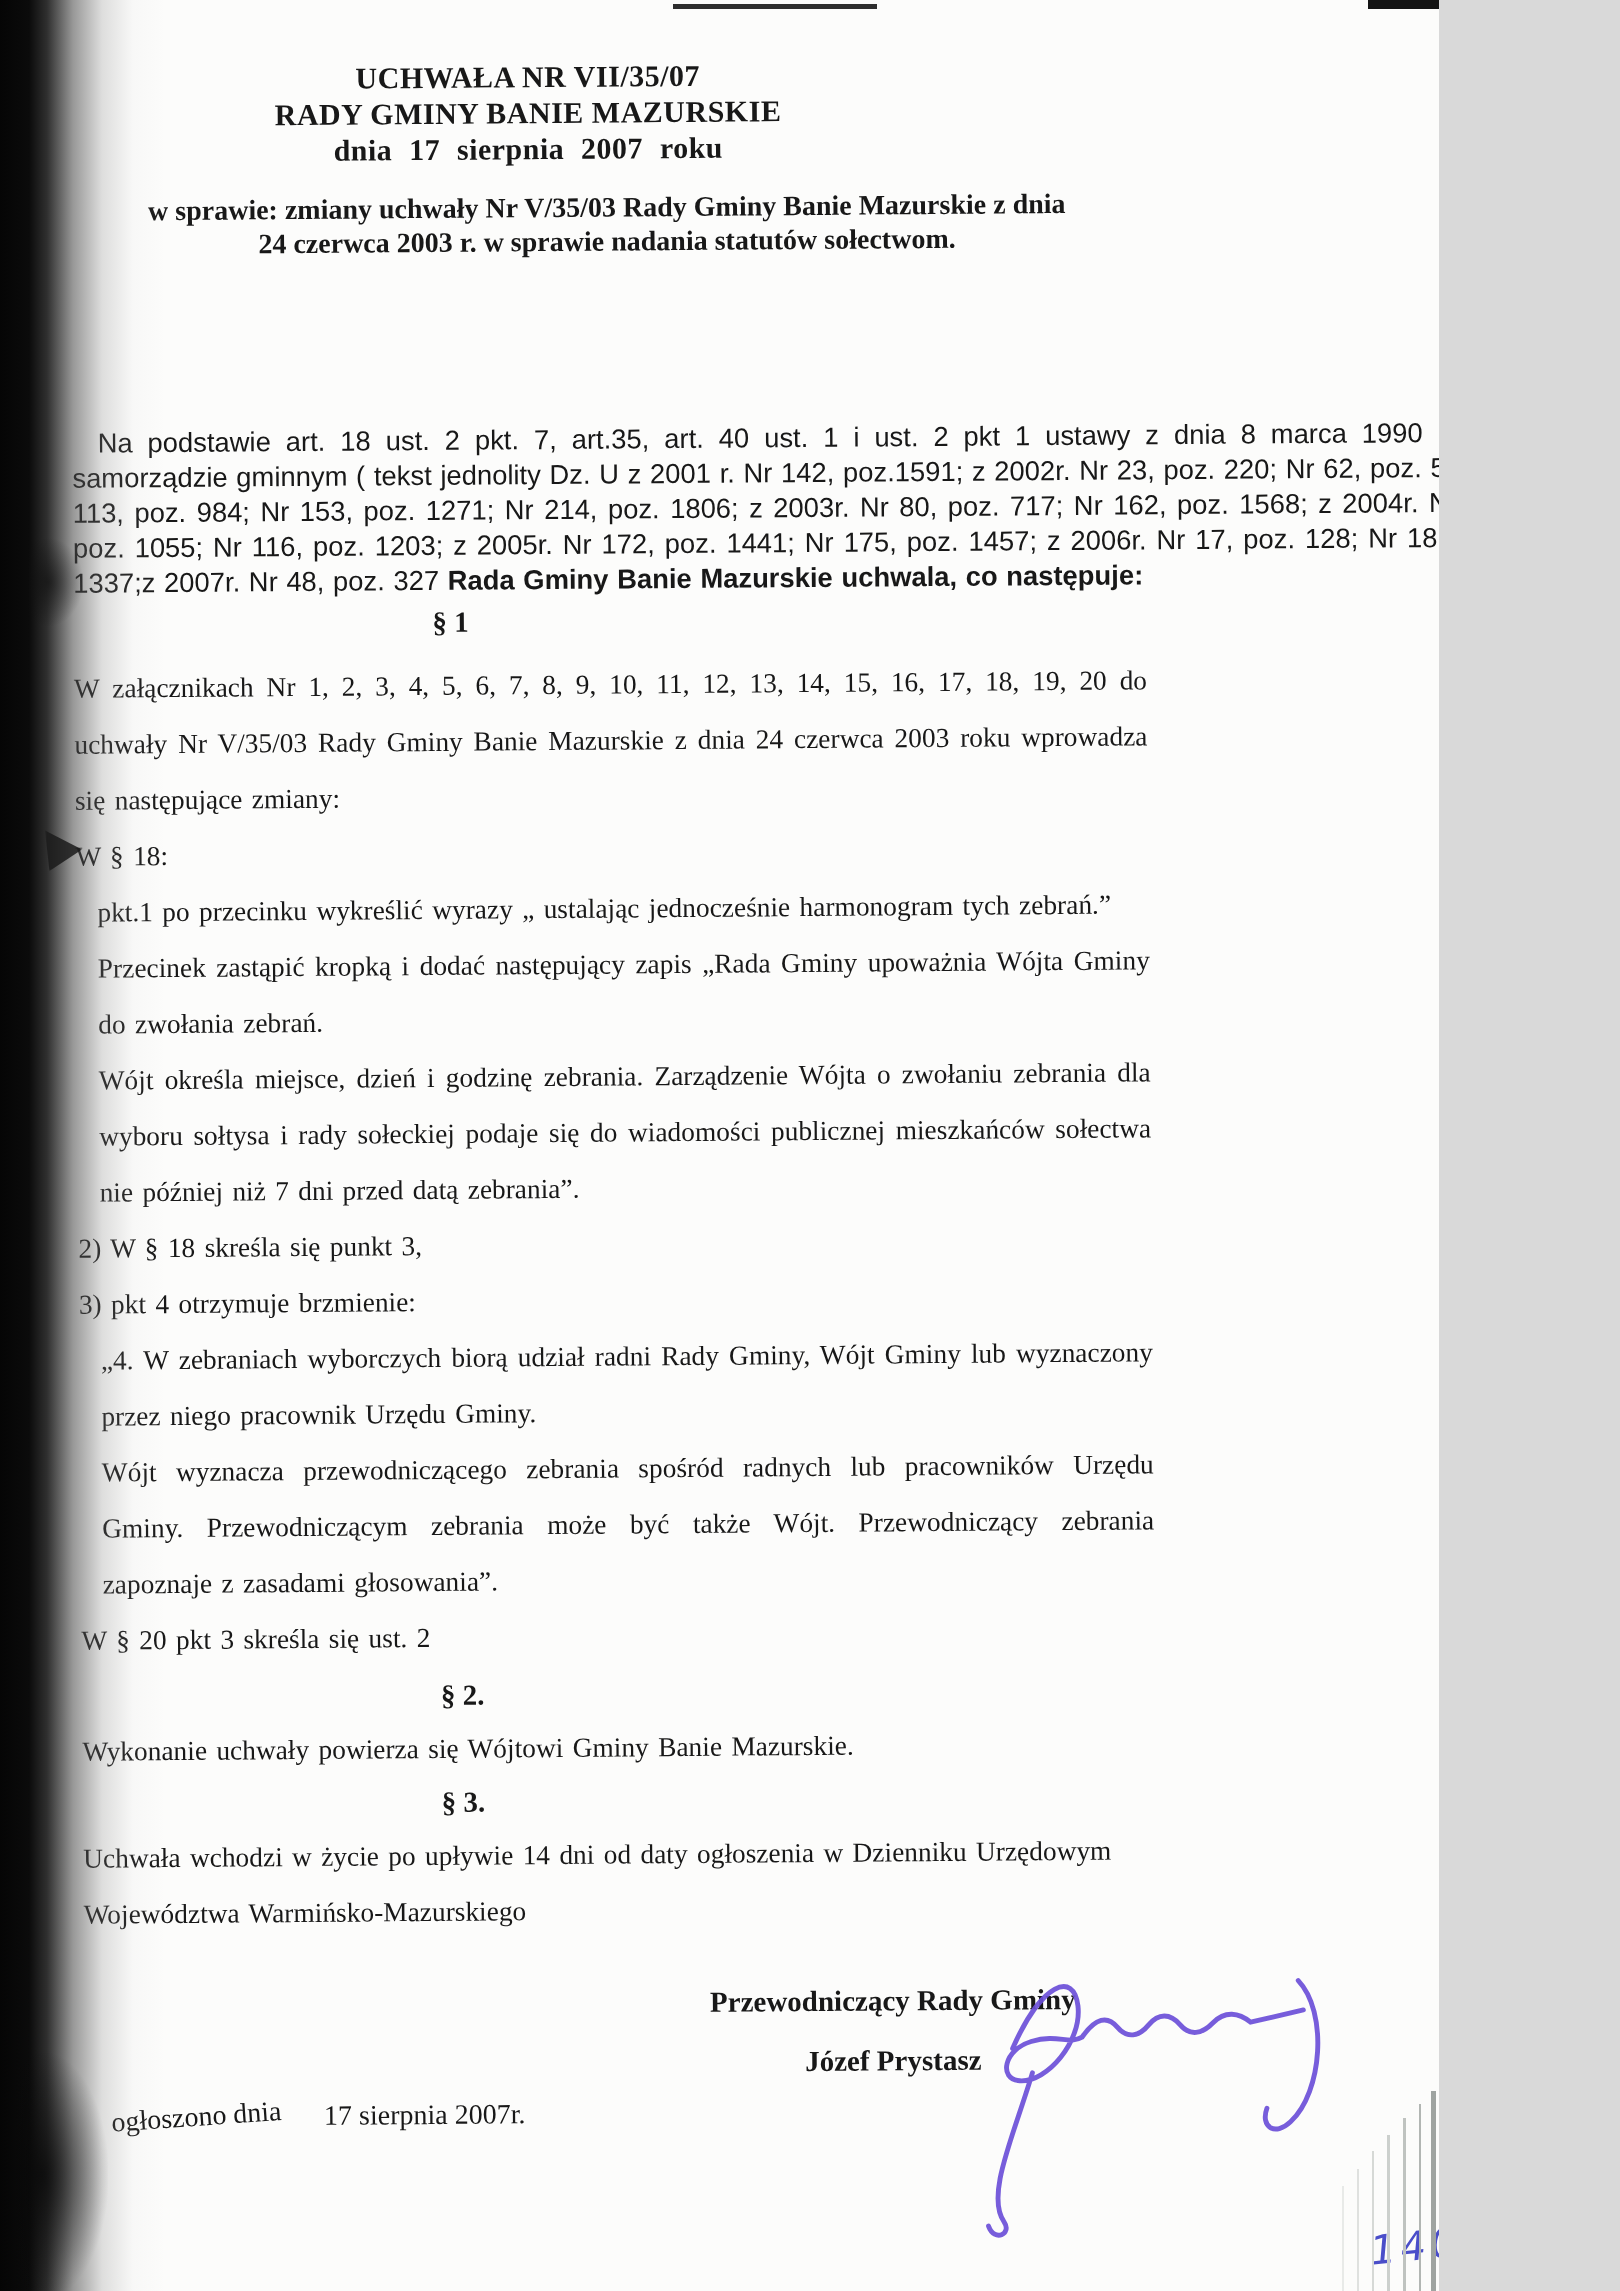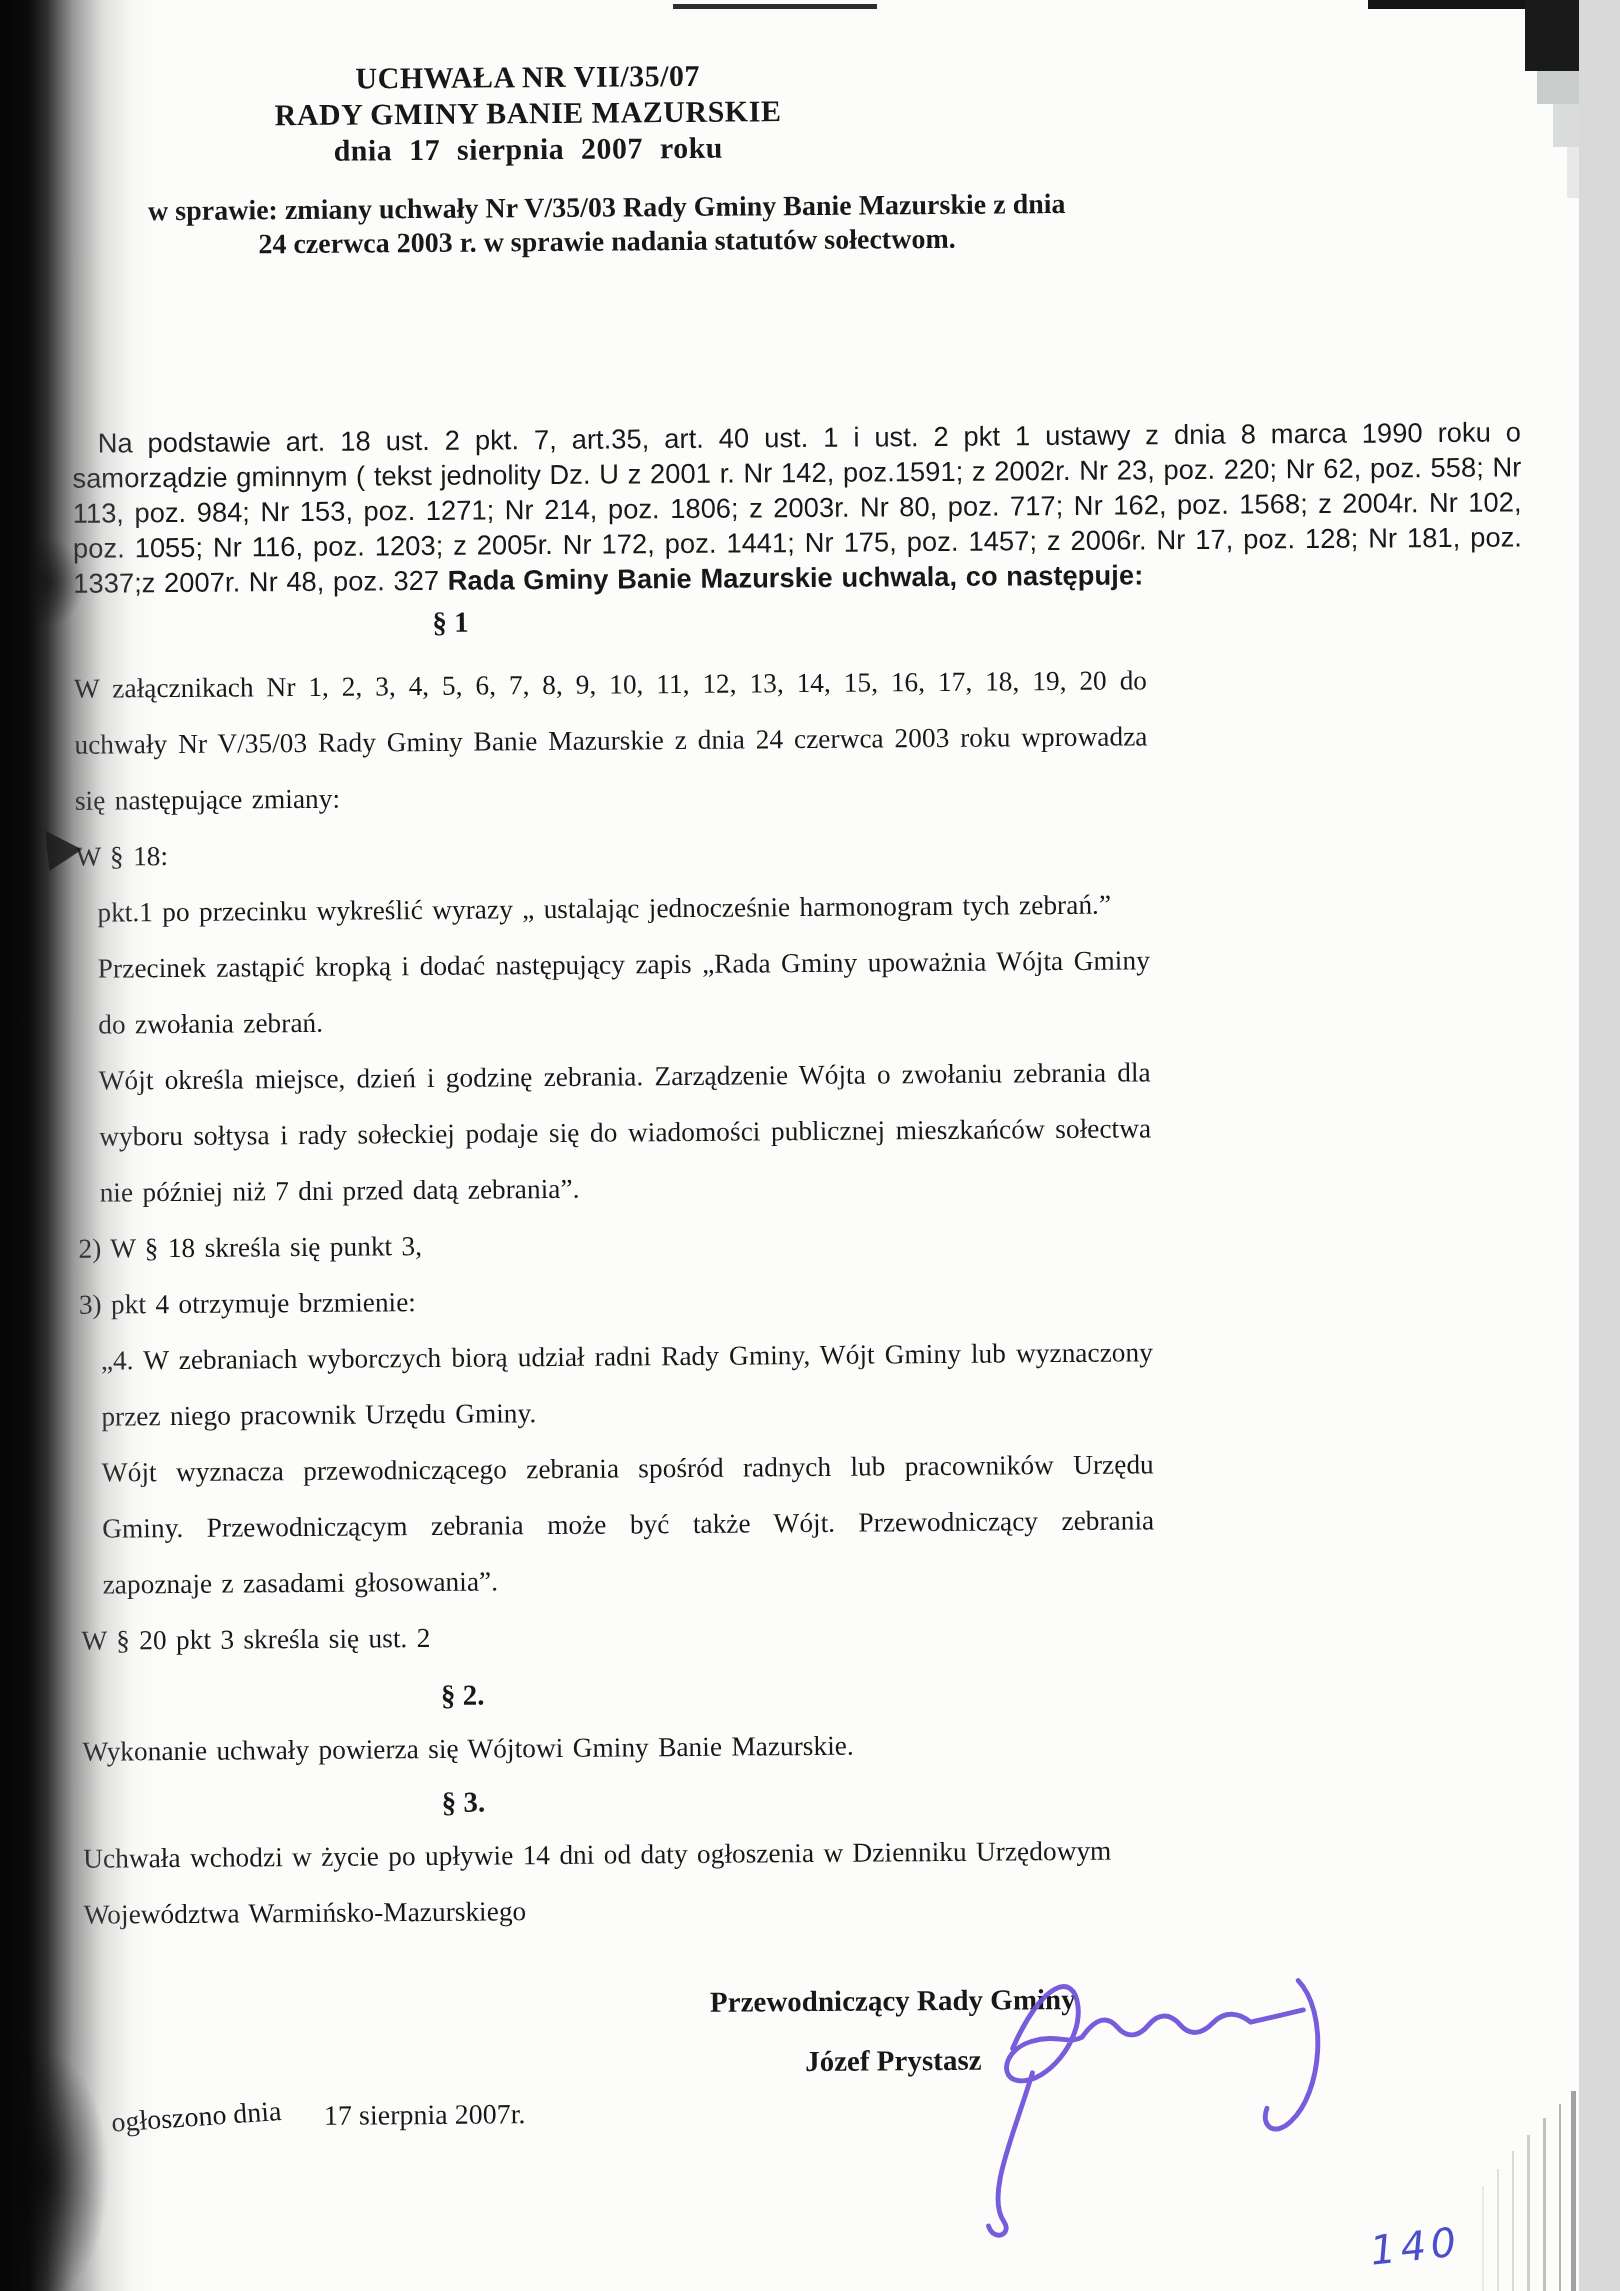--- a/index.html
+++ b/index.html
@@ -1,17 +1,17 @@
 <!DOCTYPE html>
 <html><head>
 <meta charset="utf-8">
 <style>
   html,body{margin:0;padding:0;background:#d9d9d9;}
-  .page{position:relative;width:1564px;height:2292px;background:#fcfcfb;overflow:hidden;
-        font-family:"Liberation Serif","DejaVu Serif",serif;color:#181818;padding-left:15px;}
+  .page{position:relative;width:1439px;height:2292px;background:#fcfcfb;overflow:hidden;
+        font-family:"Liberation Serif","DejaVu Serif",serif;color:#181818;}
   
   .content{position:absolute;left:76px;top:57px;width:1462px;height:2205px;
            transform:rotate(-0.45deg);transform-origin:50% 40%;z-index:2;}
   .title{width:1073px;margin-left:-78px;text-align:center;font-weight:bold;
          font-size:30px;line-height:36px;letter-spacing:0.5px;}
   .title-l3{word-spacing:8.8px;}
   .subject{width:1073px;margin-top:23.5px;text-align:center;font-weight:bold;
            font-size:28px;line-height:34px;}
   .legal{margin-top:163px;width:1449px;font-family:"Liberation Sans","DejaVu Sans",sans-serif;
          font-size:27.4px;line-height:35px;text-align:justify;text-indent:25.5px;word-spacing:1px;}

